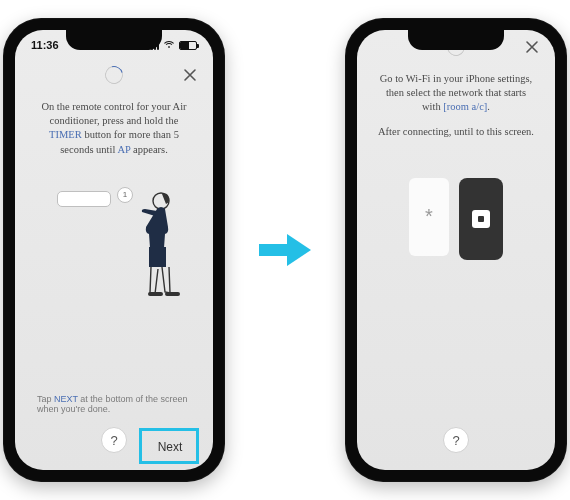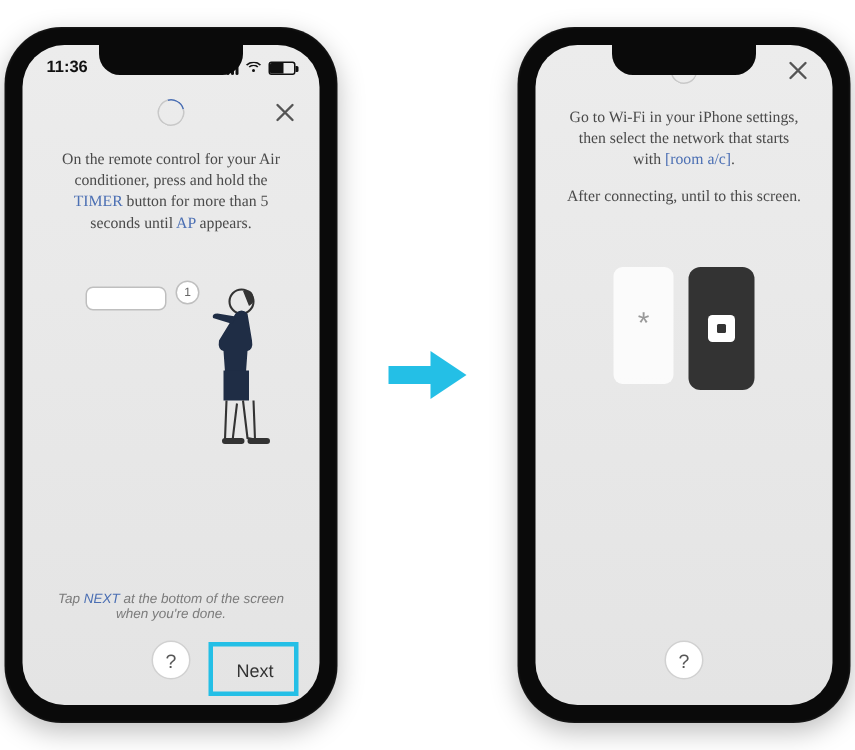--- a/index.html
+++ b/index.html
@@ -124,21 +124,21 @@
     width:40px;height:78px;background:rgba(255,255,255,0.8);border-radius:6px;
     display:flex;align-items:center;justify-content:center;color:#999;font-size:20px;
   }
   .card-b {
     width:44px;height:82px;background:#333;border-radius:8px;
     display:flex;align-items:center;justify-content:center;
   }
   .card-b .tile{width:18px;height:18px;background:#fff;border-radius:3px;display:flex;align-items:center;justify-content:center;}
   .card-b .dot{width:6px;height:6px;background:#333;border-radius:1px;}
 
-  .tap-note { font-size:9px;color:#7b7b7b; text-align:center; padding:4px 6px;font-style:italic; }
+  .tap-note { font-size:9px;color:#7b7b7b; padding:4px 6px; }
   .spacer{flex:1;}
 
   .app-footer{
     flex:0 0 44px; position:relative;
     display:flex;align-items:center;justify-content:center;
   }
   .help-btn{
     width:26px;height:26px;border-radius:50%;
     background:#fff;border:1px solid #d1d1d1;color:#555;
     display:flex;align-items:center;justify-content:center;font-size:13px;

